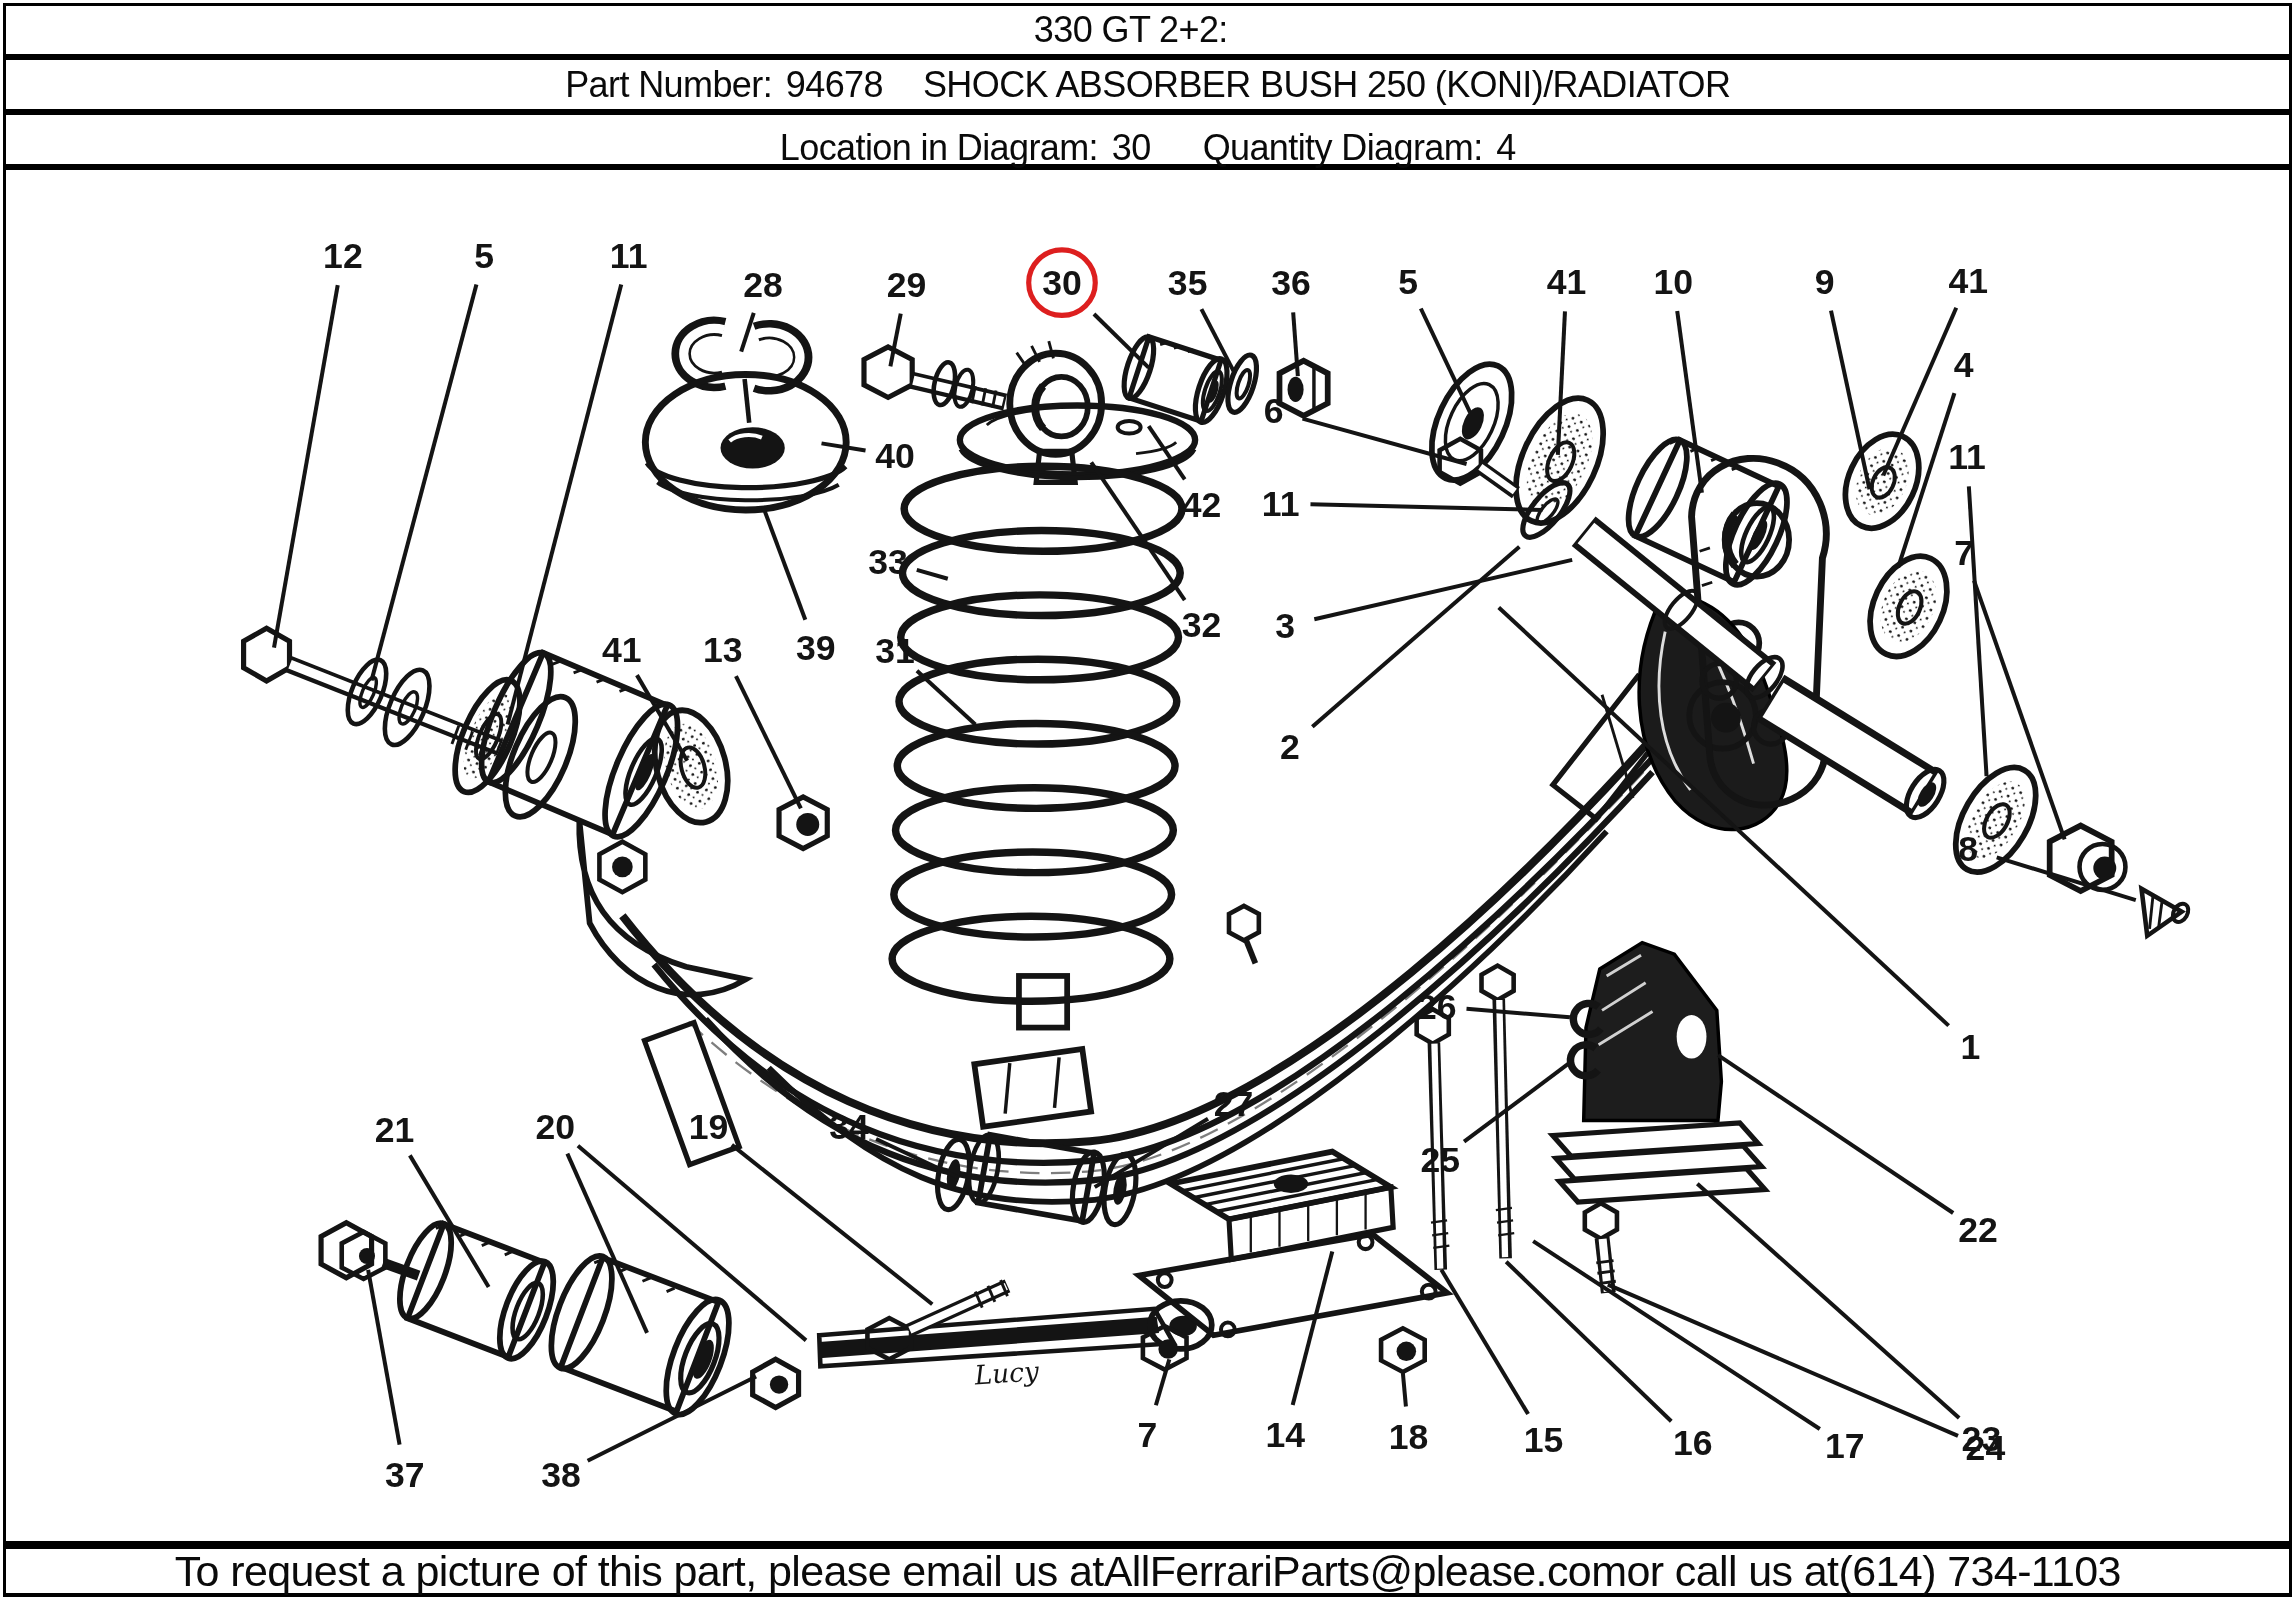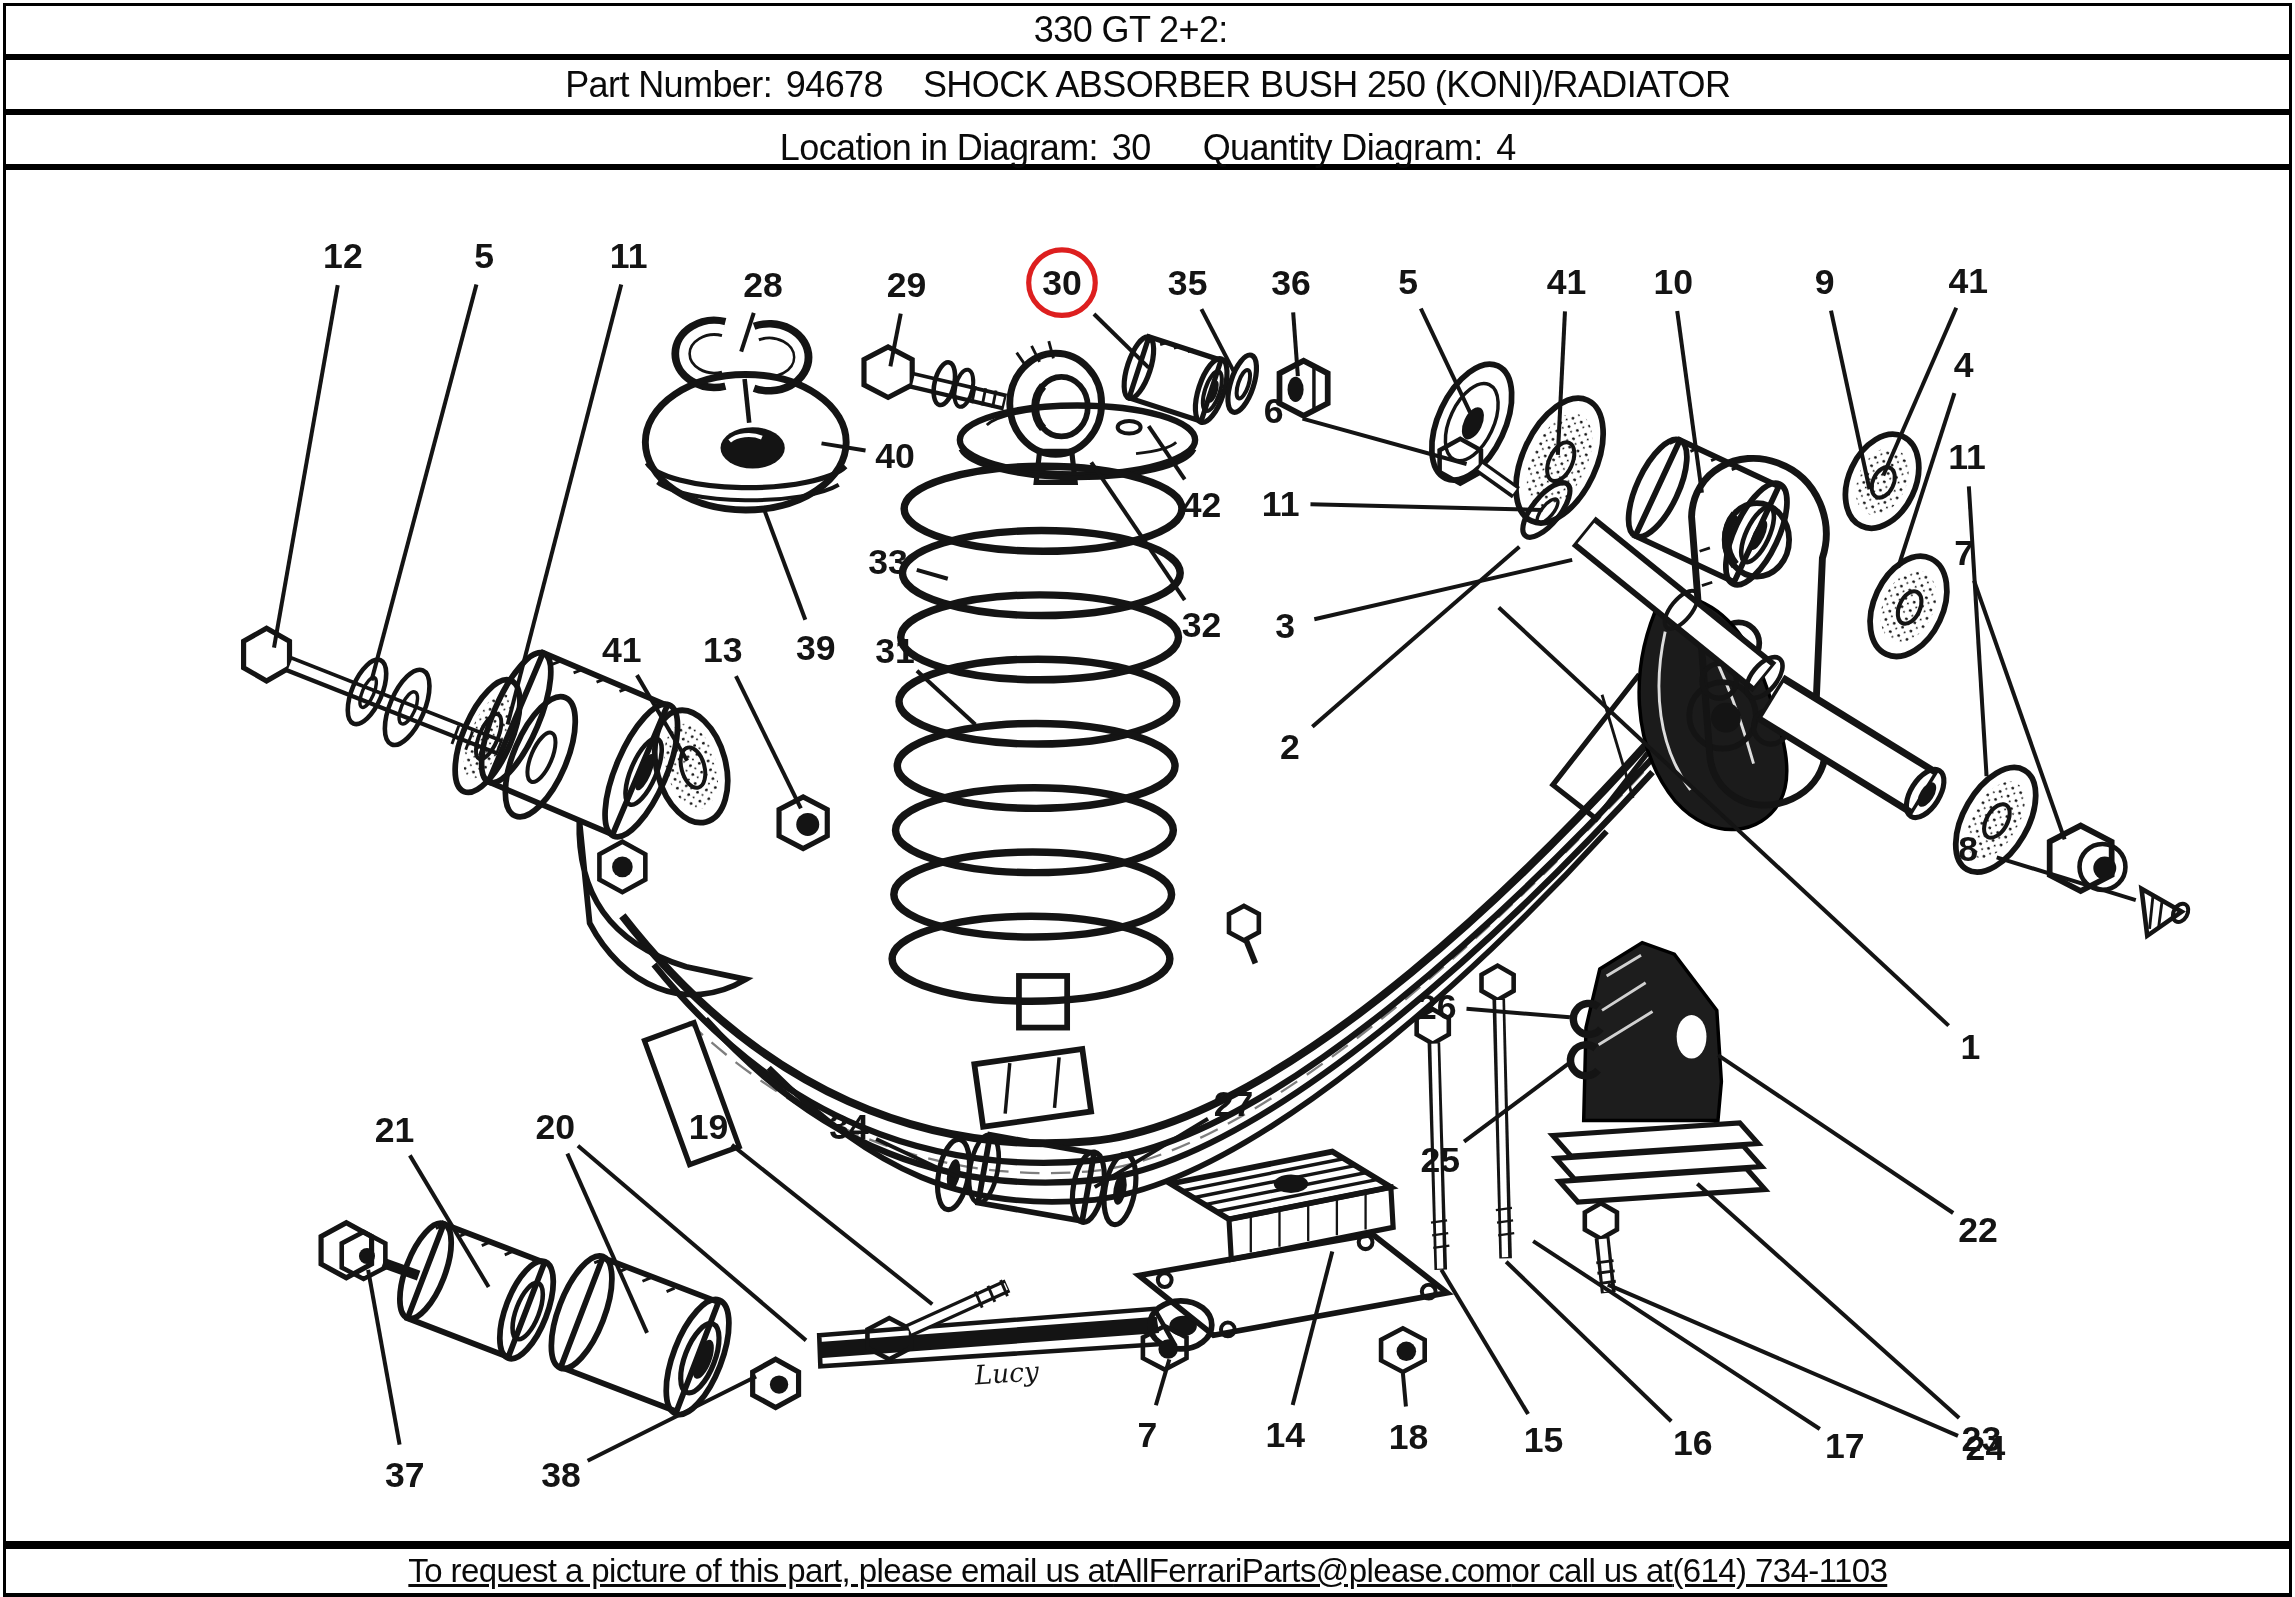--- a/index.html
+++ b/index.html
@@ -5,21 +5,21 @@
   * { margin:0; padding:0; box-sizing:border-box; }
   html,body { background:#ffffff; }
   .page { position:relative; width:2295px; height:1598px; background:#fff; overflow:hidden;
           font-family:"Liberation Sans", sans-serif; color:#0a0a0a; }
   .vbar { position:absolute; top:3.4px; bottom:0; width:2.9px; background:#000; }
   .hbar { position:absolute; left:3.4px; width:2289px; background:#000; }
   .trow { position:absolute; left:6.3px; width:2283px; display:flex; align-items:center;
           justify-content:center; white-space:nowrap; letter-spacing:-0.6px; }
   .trow span { display:inline-block; }
   .fs1 { font-size:36px; }
-  .fs2 { font-size:33px;text-decoration:underline; }
+  .fs2 { font-size:43px; }
   .gap36 { margin-right:34px; } .gap24 { margin-right:13.8px;text-align:right; }
   .gap70 { margin-right:40px; } .gap90 { margin-right:52px; }
   svg#diagram-svg { position:absolute; left:6.3px; top:170px; }
   .callout { font-family:"Liberation Sans", sans-serif; font-size:62px; font-weight:bold;
              fill:#141414; text-anchor:middle; }
   .sig { font-family:"DejaVu Serif", serif; font-style:italic; font-size:46px; fill:#151515; }
   .ln { stroke:#141414; fill:none; }
 </style>
 </head>
 <body>

